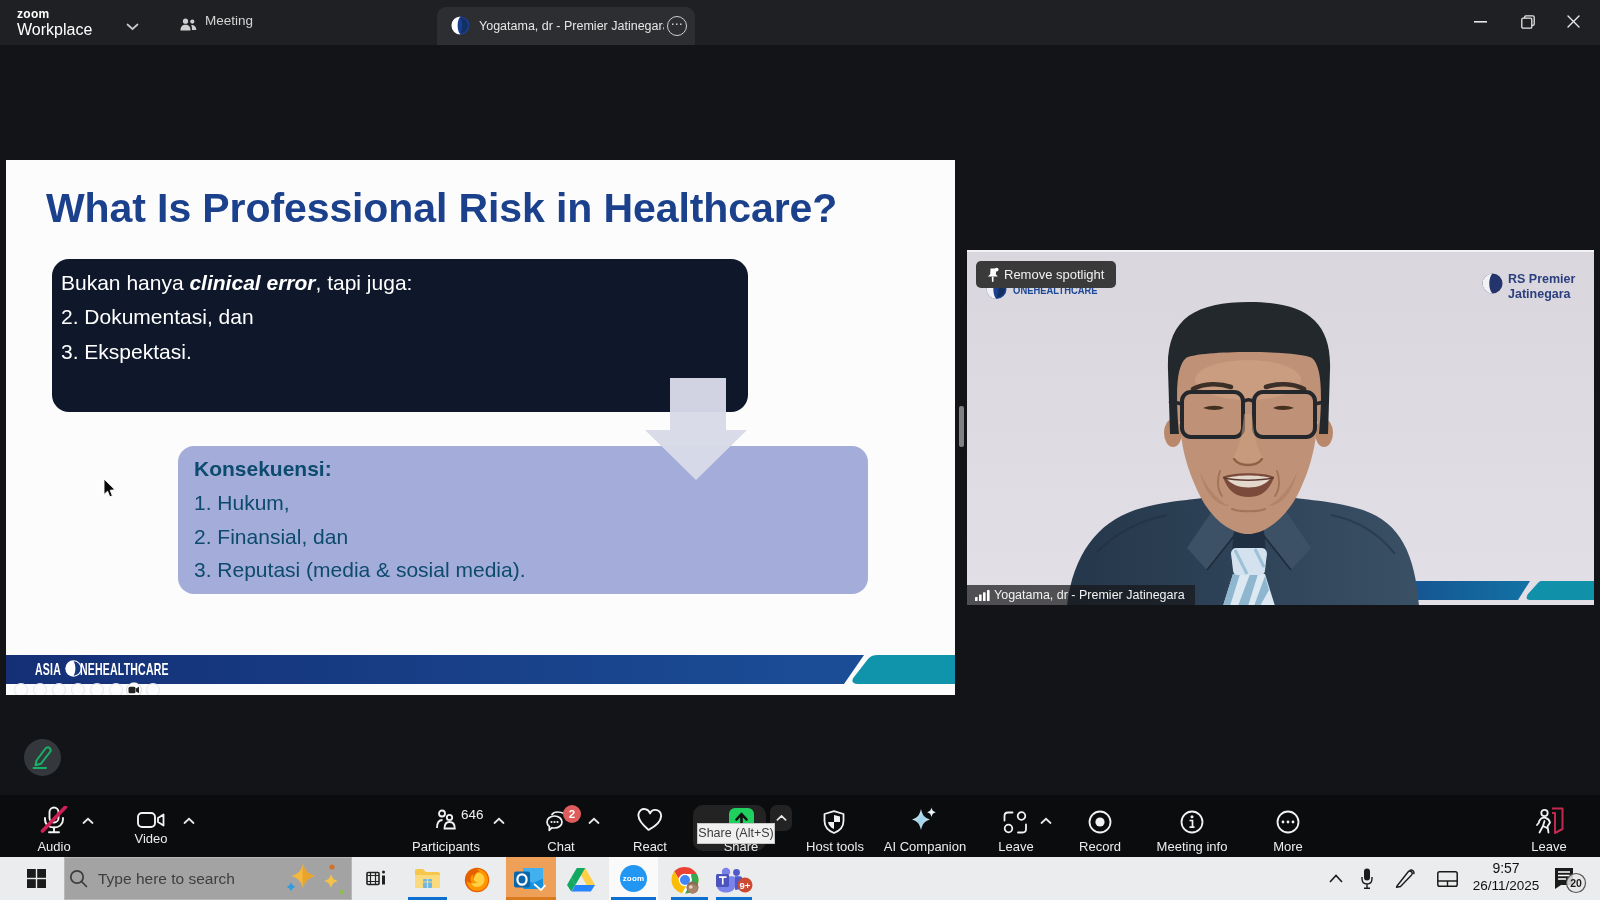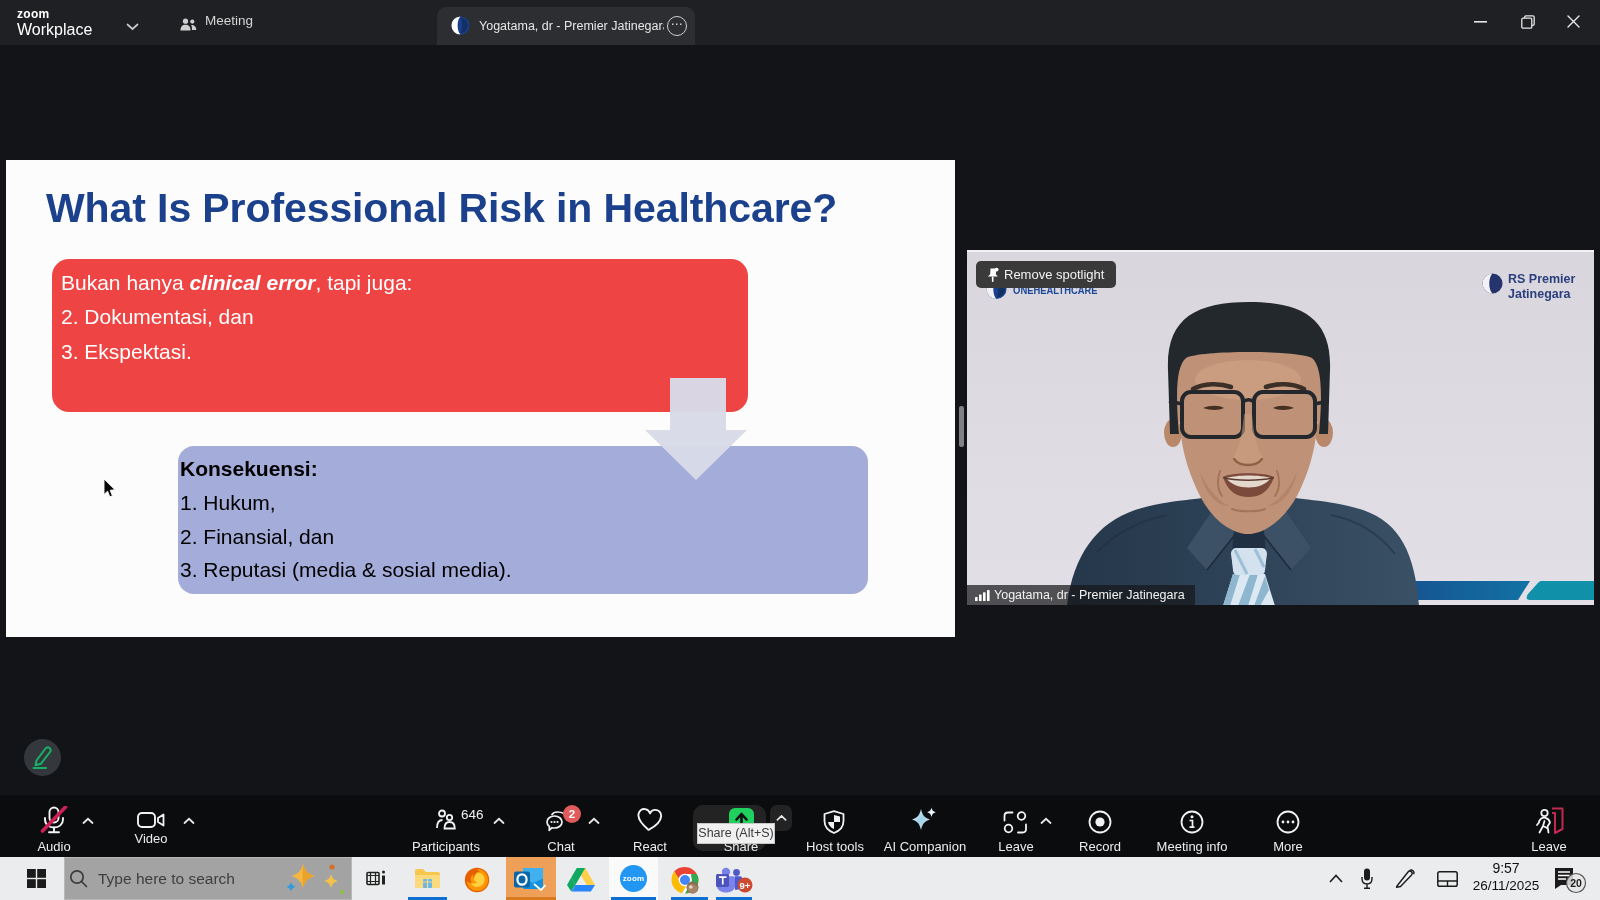--- a/index.html
+++ b/index.html
@@ -18,27 +18,27 @@
   #tab .tablogo { position:absolute; left:14px; top:9px; width:19px; height:19px; }
   #tab .tabtxt { position:absolute; left:42px; top:12px; color:#e6e6e6; font-size:12.5px; width:185px;
       white-space:nowrap; overflow:hidden; }
   #tab .tabdots { position:absolute; right:8px; top:9px; width:20px; height:20px; border-radius:50%;
       border:1.4px solid #cfcfcf; color:#e0e0e0; text-align:center; line-height:14px; font-size:12px; letter-spacing:0.5px;}
   #pill { position:absolute; left:1174px; top:9px; width:268px; height:27px; background:#2a2b2e; border-radius:14px;
       display:flex; align-items:center; color:#ececec; font-size:13.5px; }
   #winbtns { position:absolute; right:0; top:0; width:150px; height:45px; color:#e8e8e8; }
   
   #main { position:absolute; left:0; top:45px; width:1600px; height:751px; background:#121417; }
-  #slide { position:absolute; left:6px; top:115px; width:949px; height:477px; background:#fcfcfd; overflow:hidden; }
+  #slide { position:absolute; left:6px; top:115px; width:949px; height:535px; background:#fcfcfd; overflow:hidden; }
   #slidetitle { position:absolute; left:40px; top:25px; color:#1c418c; font-size:41px; font-weight:bold;
       letter-spacing:-0.1px; }
-  #box1 { position:absolute; left:46px; top:99px; width:696px; height:153px; background:#ef4444; border-radius:17px;
+  #box1 { position:absolute; left:46px; top:99px; width:696px; height:153px; background:#0f172a; border-radius:17px;
       color:#fff; font-size:21px; padding:7px 8px 0 9px; line-height:34.4px; }
   #box2 { position:absolute; left:172px; top:286px; width:690px; height:148px; background:#a4acd9; border-radius:16px;
-      color:#000000; font-size:21px; padding:6px 0 0 2px; line-height:33.8px; }
+      color:#0c4a6e; font-size:21px; padding:6px 0 0 16px; line-height:33.8px; }
   #sfooter { position:absolute; left:0; top:495px; width:949px; height:29px; }
     .sfl { position:absolute; top:500px; color:#fff; font-weight:bold; font-size:17px; letter-spacing:0.3px;
       transform:scaleX(0.62); transform-origin:0 0; white-space:nowrap; }
   
   #video { position:absolute; left:967px; top:205px; width:627px; height:355px; background:#dbd8df; border-top:2px solid #f2f1f4; overflow:hidden; }
   #rmspot { position:absolute; left:9px; top:9px; height:27px; background:#3a3a3b; border-radius:5px;
      color:#f2f2f2; font-size:13px; line-height:27px; padding:0 12px 0 28px; }
   #ohclogo { position:absolute; left:19px; top:26px; }
   #rslogo { position:absolute; left:541px; top:20px; color:#2b3f7e; font-weight:bold; font-size:12.5px; line-height:14.5px; }
   #nametag { position:absolute; left:0px; top:333px; height:21px; background:rgba(24,24,26,0.72);

